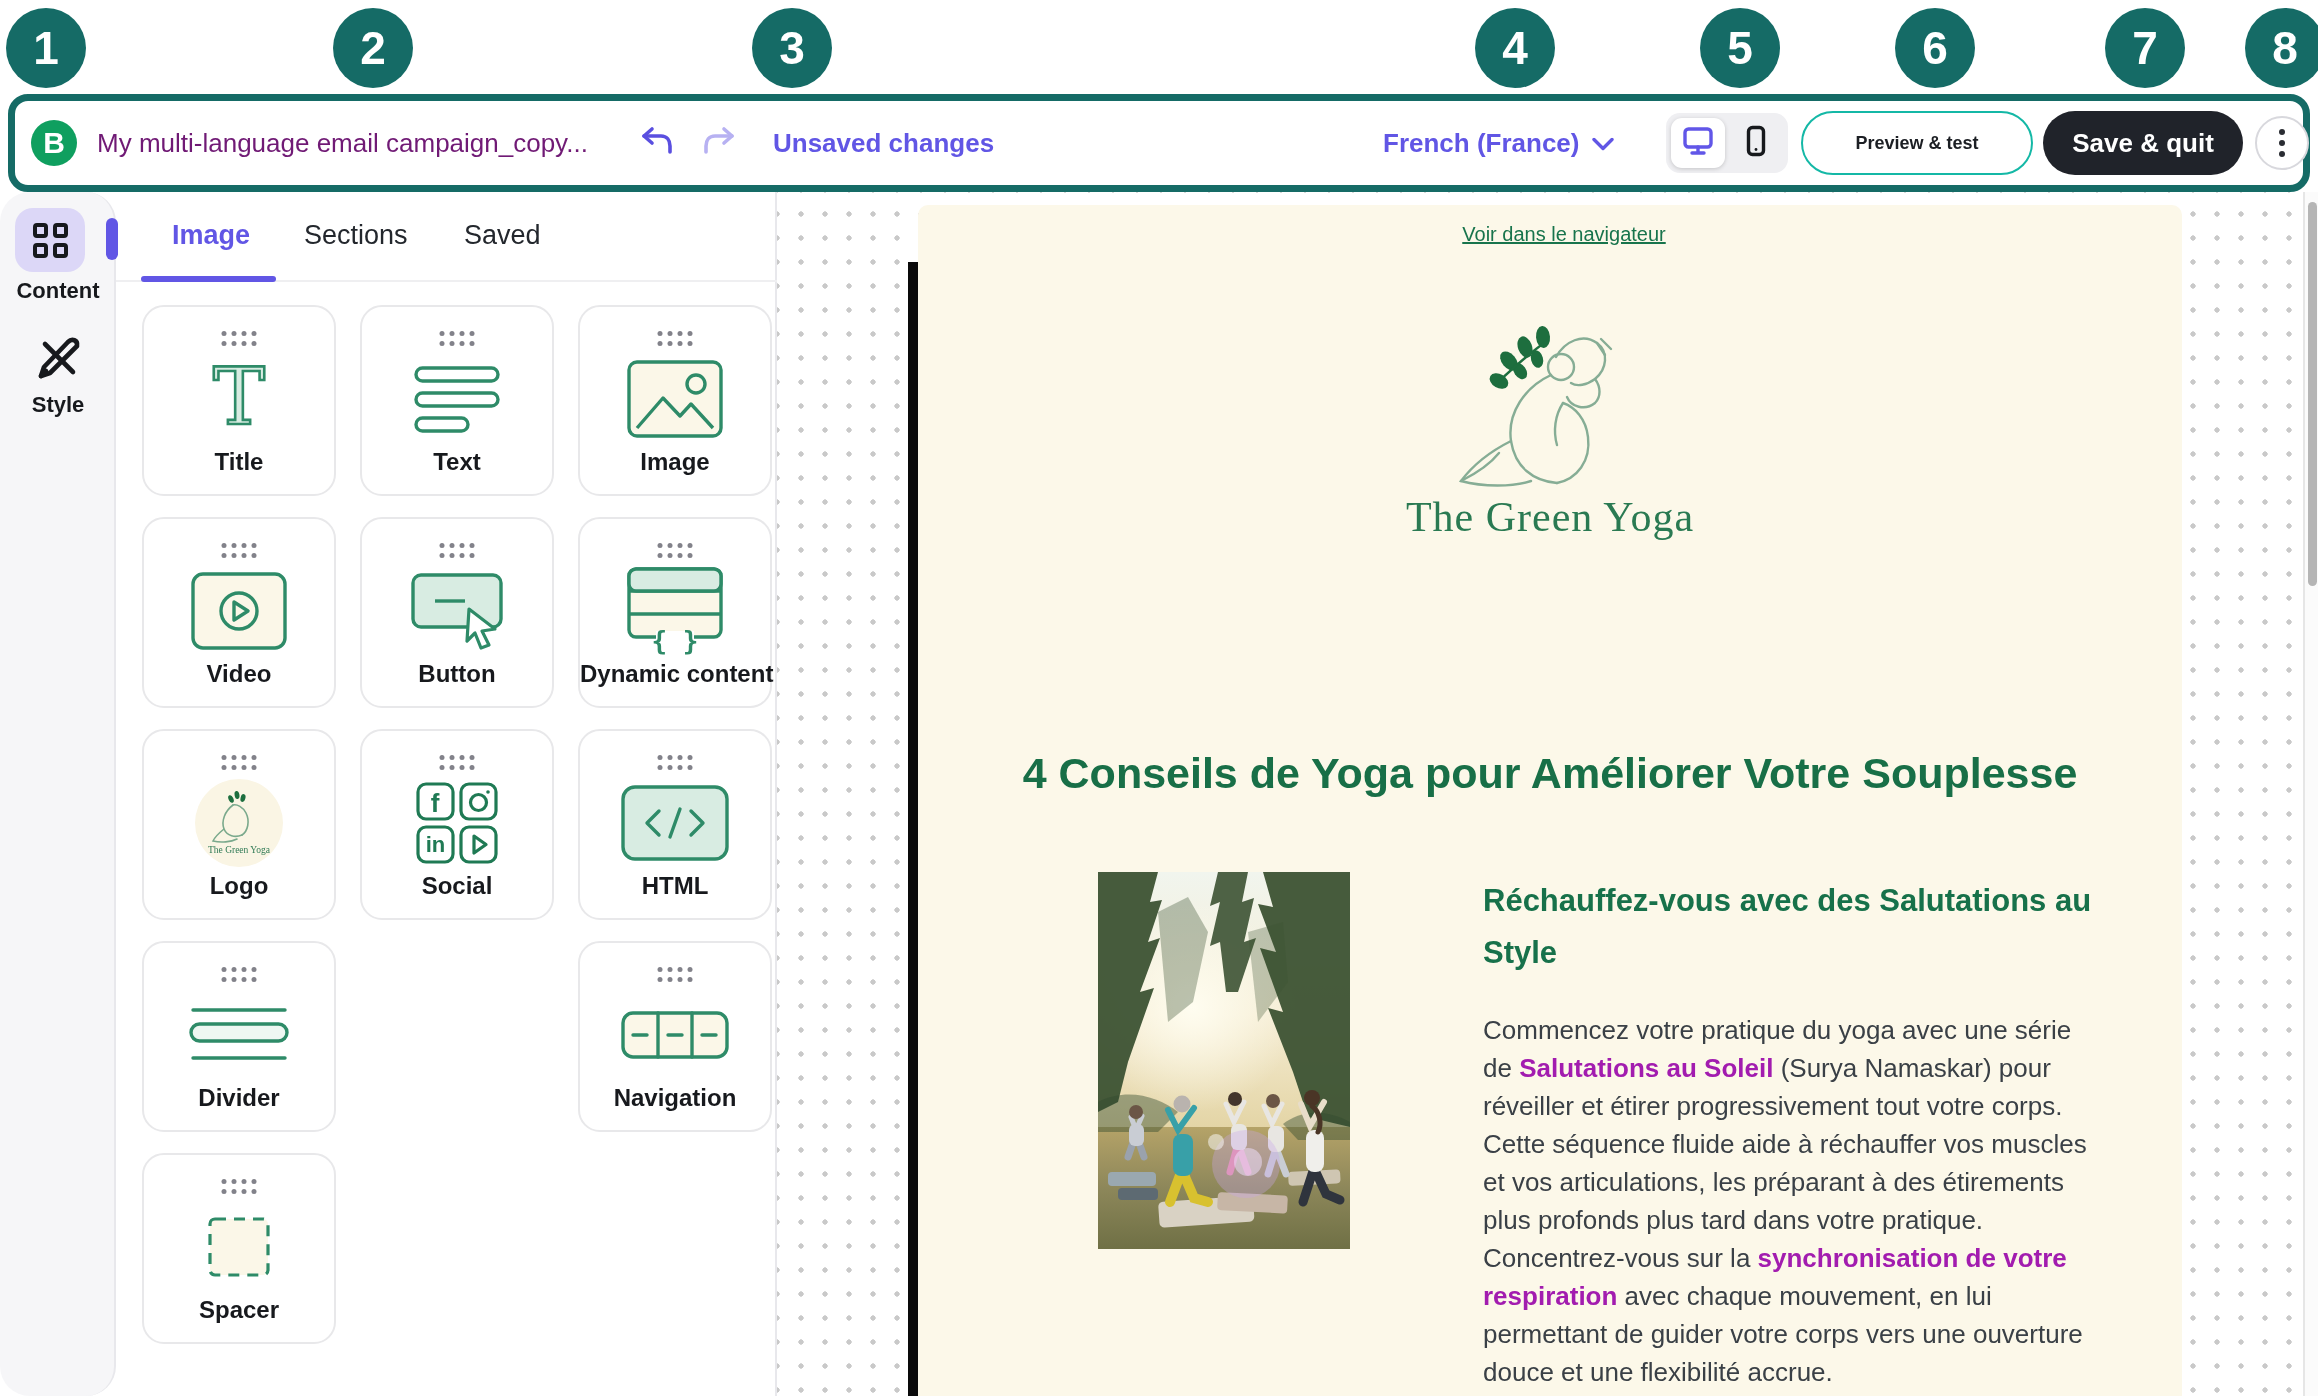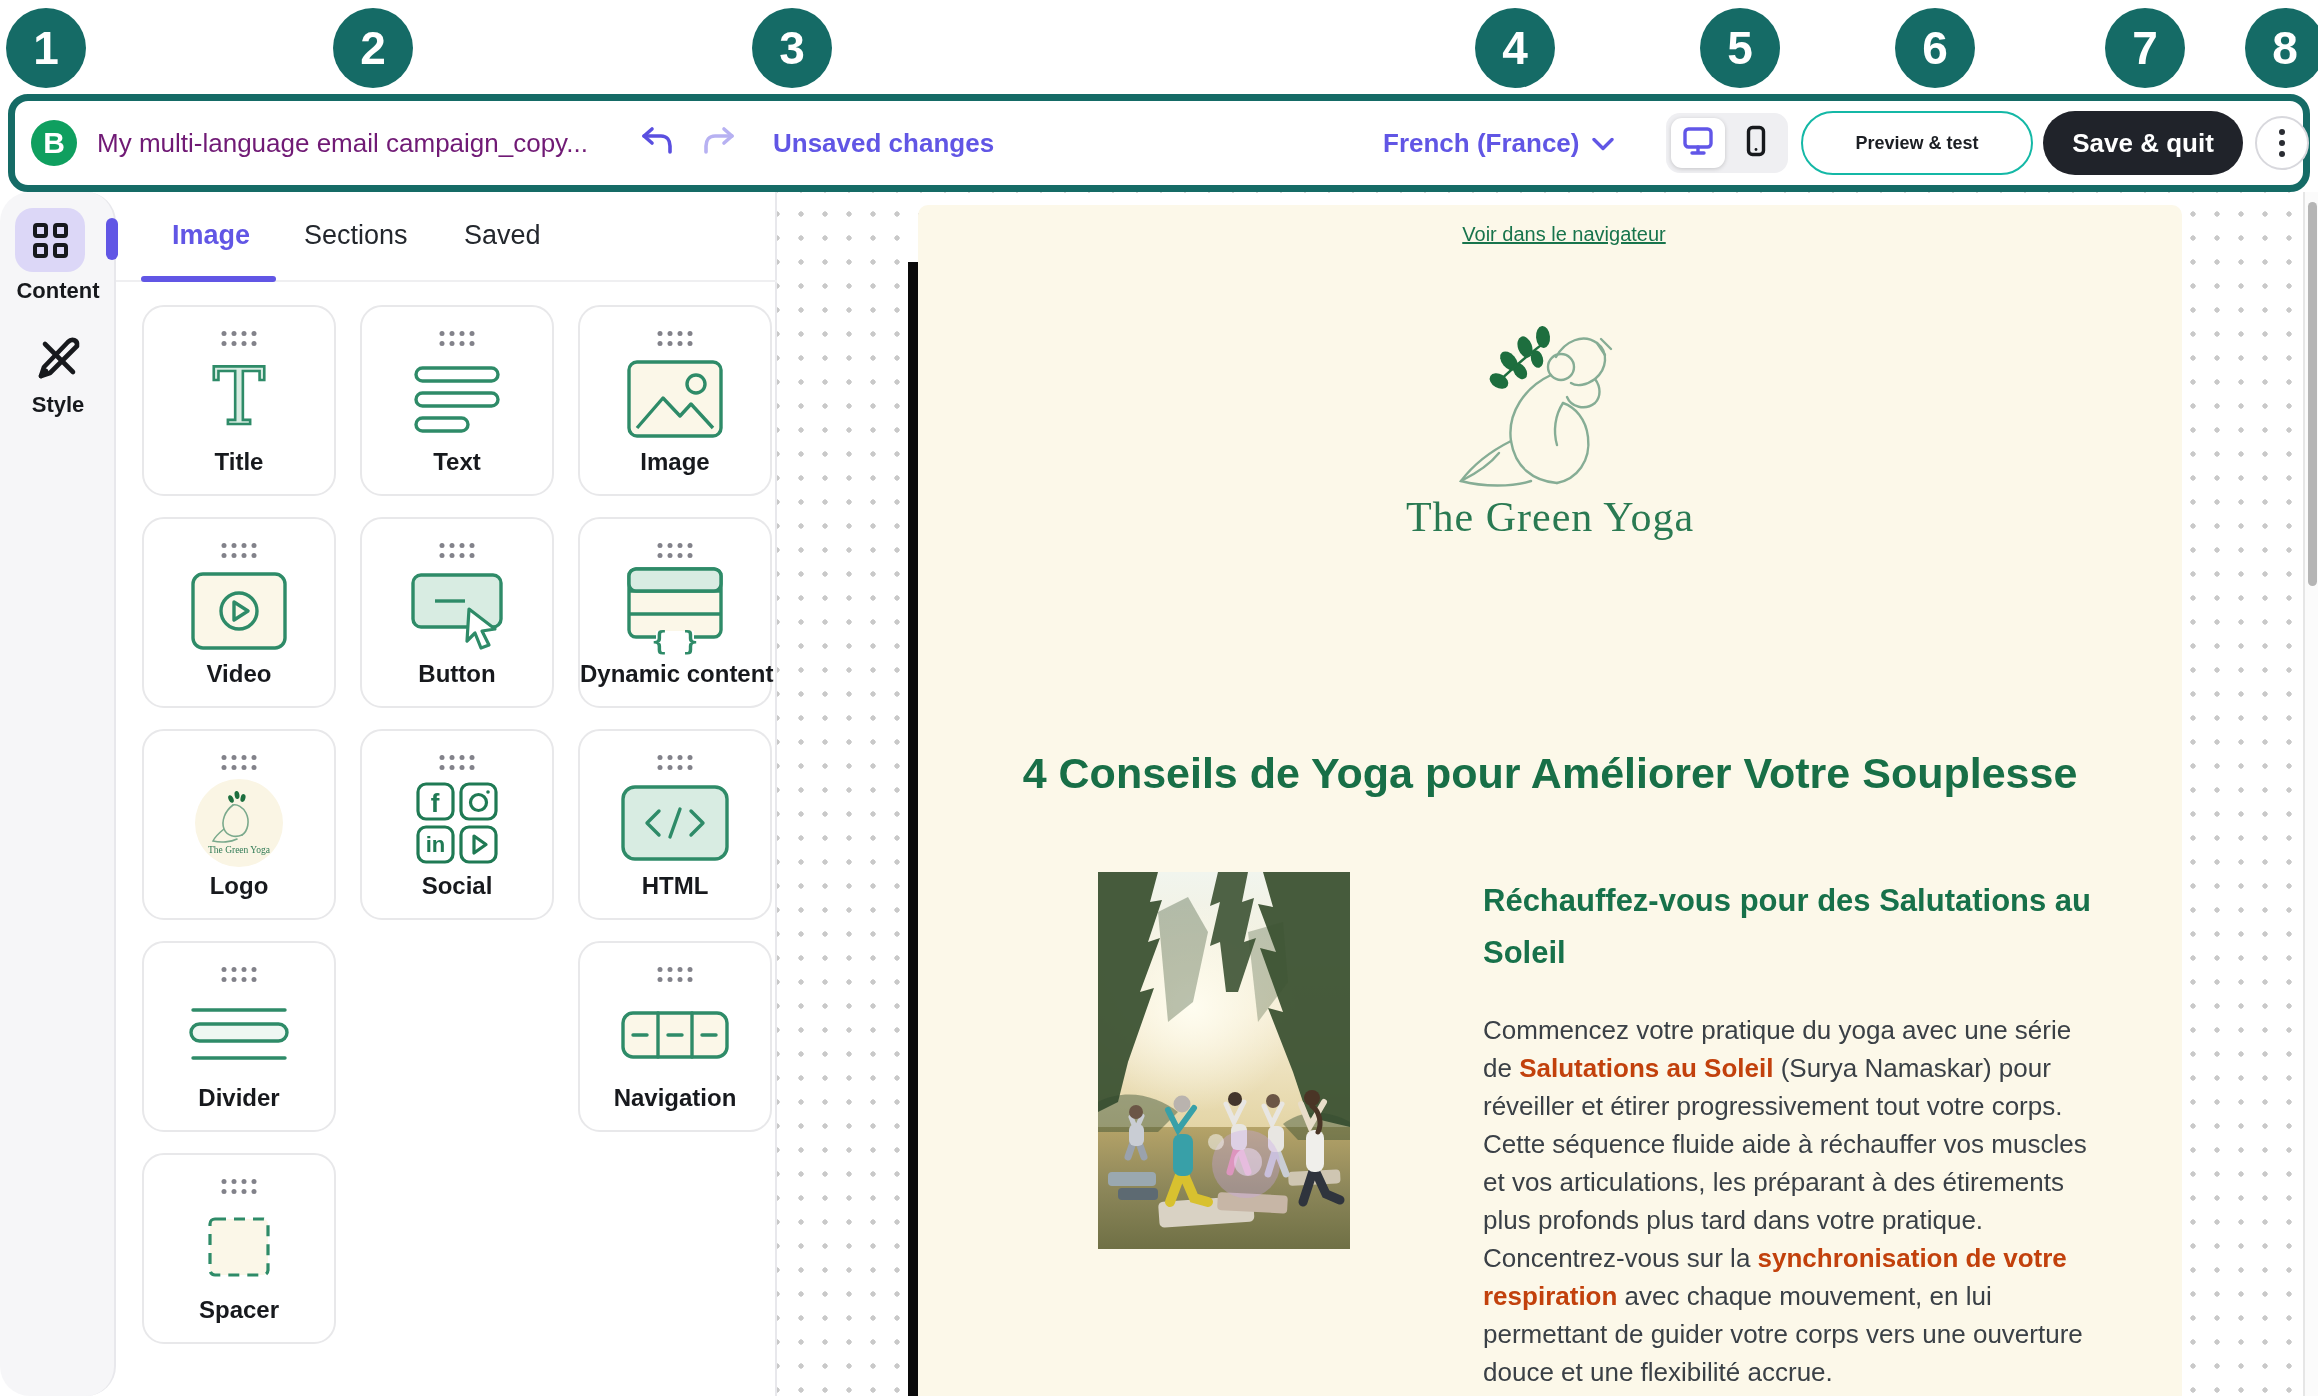--- a/index.html
+++ b/index.html
@@ -84,21 +84,21 @@
                 font-family:"Liberation Serif", serif; font-size:42px; color:#2a7a52;
                 letter-spacing:1px; }
   #email-h1 { position:absolute; left:0; top:446px; width:100%; text-align:center;
               font-size:62px; font-weight:bold; color:#186f47; }
   #email-h2 { position:absolute; left:0; top:544px; width:100%; text-align:center;
               font-size:43px; font-weight:bold; color:#186f47; }
   #yoga-photo { position:absolute; left:180px; top:667px; width:252px; height:377px; overflow:hidden; }
   #body-col { position:absolute; left:565px; top:670px; width:620px; }
   #section-heading { font-size:31px; font-weight:bold; color:#17714a; line-height:52px; }
   #paragraph { margin-top:32px; font-size:26px; line-height:38px; color:#3a4046; }
-  #paragraph b { color:#c2410c;margin-top:33px; }
+  #paragraph b { color:#a21caf;margin-top:33px; }
 
   
   #scroll-track { position:absolute; left:2303px; top:192px; width:15px; height:1204px;
                   background:#fbfbfb; border-left:2px solid #e6e6e6; }
   #scroll-thumb { position:absolute; left:3px; top:10px; width:9px; height:384px;
                   border-radius:5px; background:#b5b5b5; cursor:pointer; }
 </style>
 </head>
 <body>
 
@@ -574,21 +574,21 @@
           <path d="M214 234 C222 240 224 252 220 260" stroke="#4a3526" stroke-width="5" fill="none"></path>
         </g>
 
         <circle cx="148" cy="292" r="34" fill="#c9a6e8" opacity="0.35"></circle>
         <circle cx="150" cy="290" r="14" fill="#ecdcf8" opacity="0.55"></circle>
         <circle cx="118" cy="270" r="8" fill="#ffffff" opacity="0.5"></circle>
       </svg>
     </div>
 
     <div id="body-col">
-      <div id="section-heading">Réchauffez-vous pour des Salutations au Soleil</div>
+      <div id="section-heading">Réchauffez-vous avec des Salutations au Style</div>
       <div id="paragraph"><span>Commencez votre pratique du yoga avec une série de </span><b>Salutations au Soleil</b><span> (Surya Namaskar) pour réveiller et étirer progressivement tout votre corps. Cette séquence fluide aide à réchauffer vos muscles et vos articulations, les préparant à des étirements plus profonds plus tard dans votre pratique. Concentrez-vous sur la </span><b>synchronisation de votre respiration</b><span> avec chaque mouvement, en lui permettant de guider votre corps vers une ouverture douce et une flexibilité accrue.</span></div>
     </div>
   </div>
   <div id="email-edge"></div>
 </div>
 
 <div id="scroll-track">
   <div id="scroll-thumb"></div>
 </div>
 

